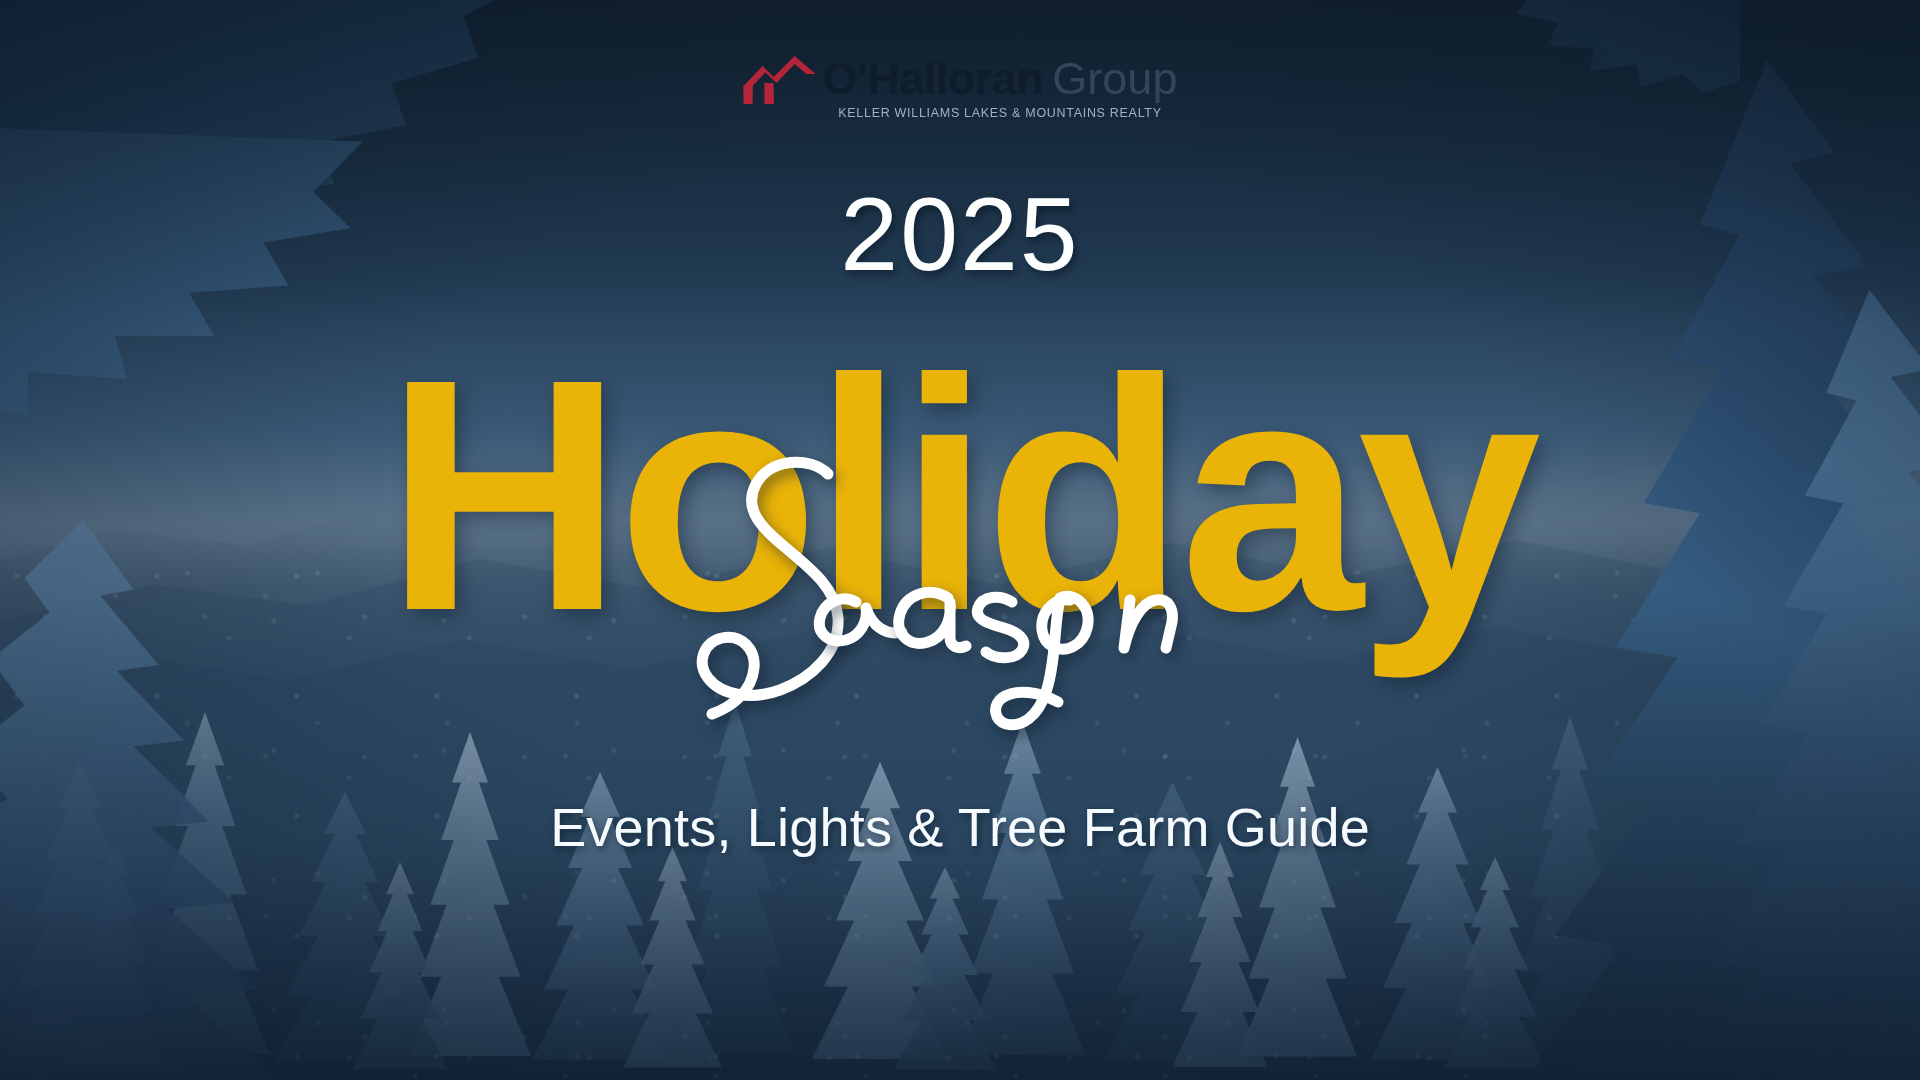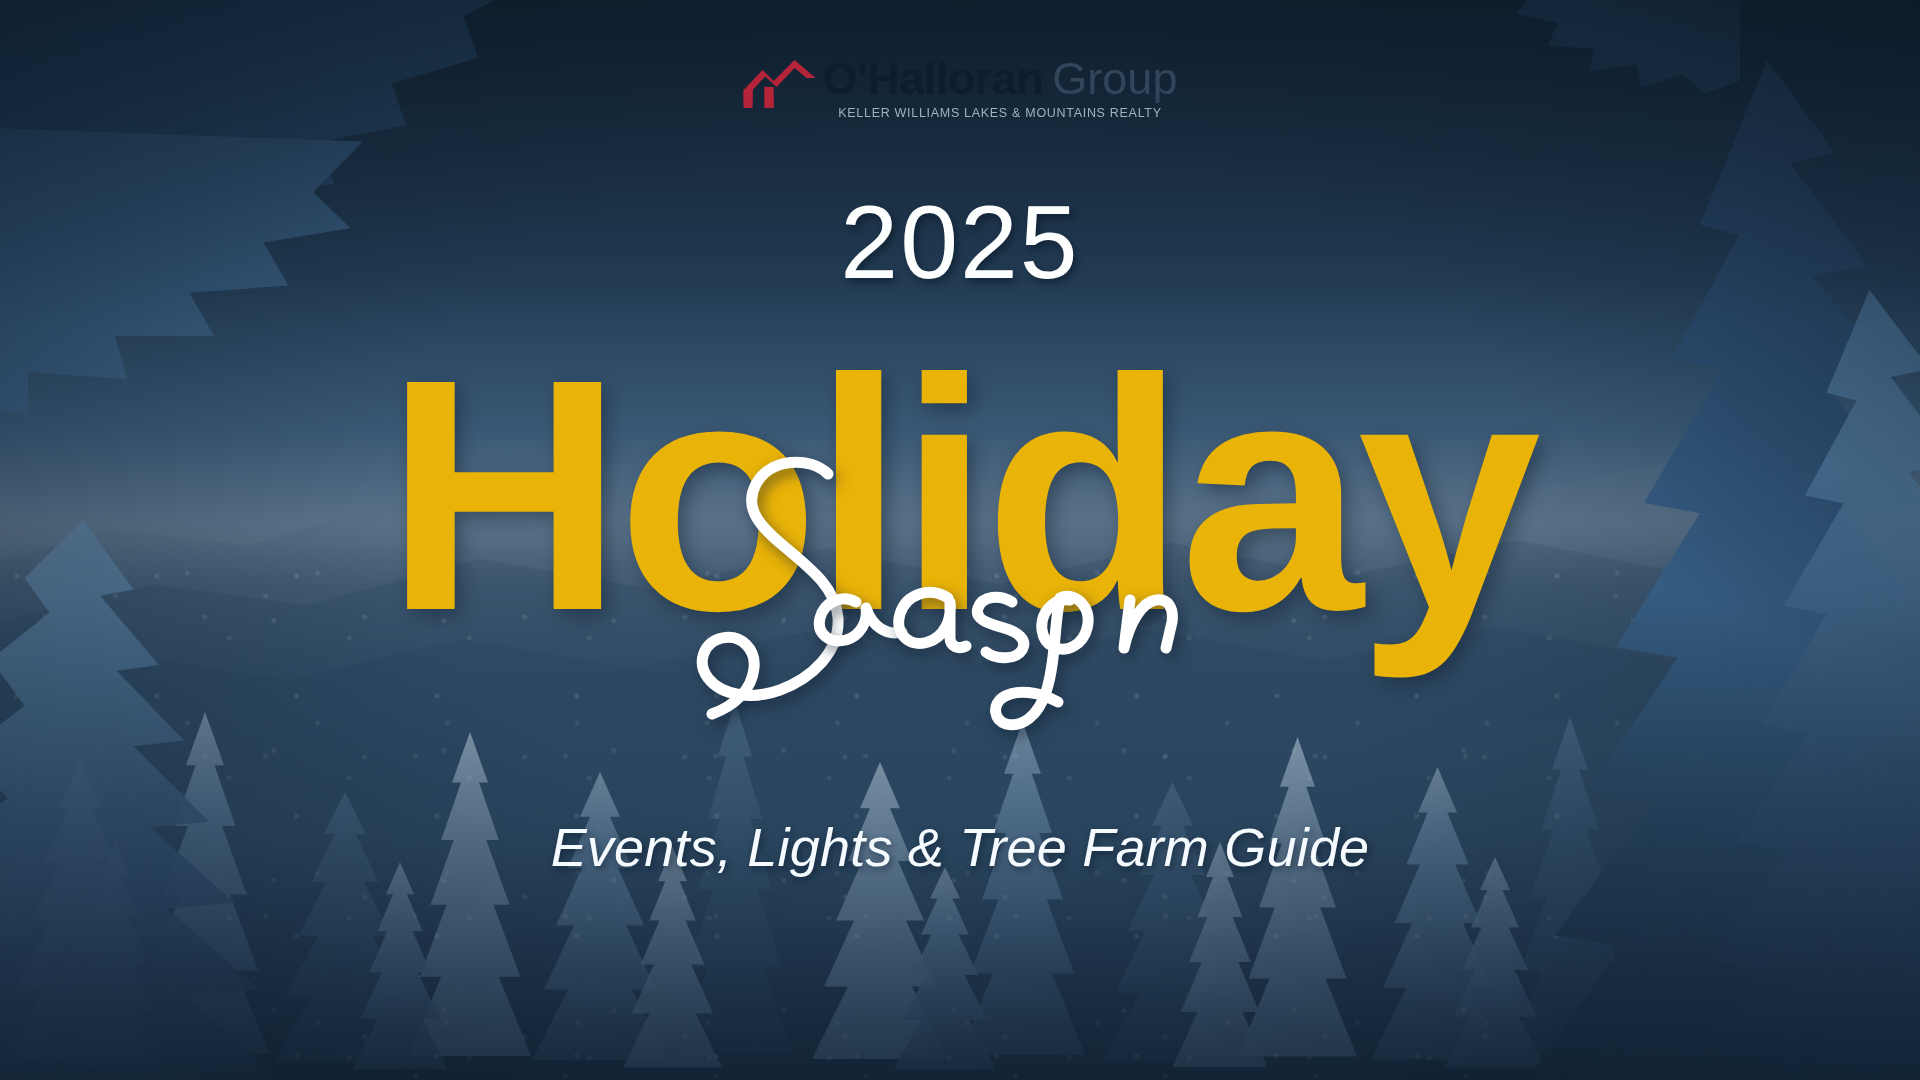--- a/index.html
+++ b/index.html
@@ -149,21 +149,21 @@
   }
   .vignette{
     position:absolute;inset:0;
     background:radial-gradient(ellipse at 50% 46%,rgba(0,0,0,0) 42%,rgba(8,20,34,.45) 100%);
     pointer-events:none;
   }
 
   
   .logo{
     position:absolute;left:50%;top:42px;transform:translateX(-50%);
-    display:flex;align-items:flex-end;gap:6px;z-index:40;
+    display:flex;align-items:center;gap:6px;z-index:40;
   }
   .logo-mark{width:74px;height:64px;flex:none;margin-top:6px;}
   .logo-text{display:flex;flex-direction:column;line-height:1;padding-top:14px;}
   .logo-row{display:flex;align-items:baseline;gap:9px;}
   .logo-name{
     font-size:45px;font-weight:bold;color:#0e1c2b;letter-spacing:-.5px;
   }
   .logo-group{
     font-size:45px;font-weight:normal;color:#32455a;letter-spacing:0px;
   }
@@ -173,44 +173,42 @@
   }
 
   
   .titleblock{position:absolute;inset:0;z-index:30;}
 
   .year{
     position:absolute;top:182px;left:50%;transform:translateX(-50%);
     font-size:104px;line-height:1;font-weight:300;color:#fdfefe;
     letter-spacing:2px;
     text-shadow:3px 4px 7px rgba(8,20,34,.55);
-    margin-top:8px;
   }
 
   .holiday{
     position:absolute;top:330px;left:50%;transform:translateX(-50%);
     font-size:330px;line-height:1;font-weight:bold;
     color:#eab308;letter-spacing:-6px;white-space:nowrap;
     text-shadow:6px 7px 18px rgba(10,24,40,.40);
   }
   .season-svg{
     position:absolute;top:452px;left:50%;margin-left:-300px;
     width:620px;height:330px;overflow:visible;
   }
   .season-svg path{
     fill:none;stroke:#ffffff;stroke-linecap:round;stroke-linejoin:round;
     filter:drop-shadow(4px 6px 7px rgba(10,24,40,.50));
   }
 
   .subtitle{
-    position:absolute;top:820px;left:50%;transform:translateX(-50%);
+    position:absolute;top:800px;left:50%;transform:translateX(-50%);
     font-size:54px;line-height:1;font-weight:300;color:#f4fafe;
     letter-spacing:.2px;white-space:nowrap;
     text-shadow:2px 3px 7px rgba(8,20,34,.55);
-    font-style:italic;
   }
 </style>
 </head>
 <body>
 
 <div class="stage">
 
   <div class="sky2"></div>
 
   <div class="ridge r1"></div>

